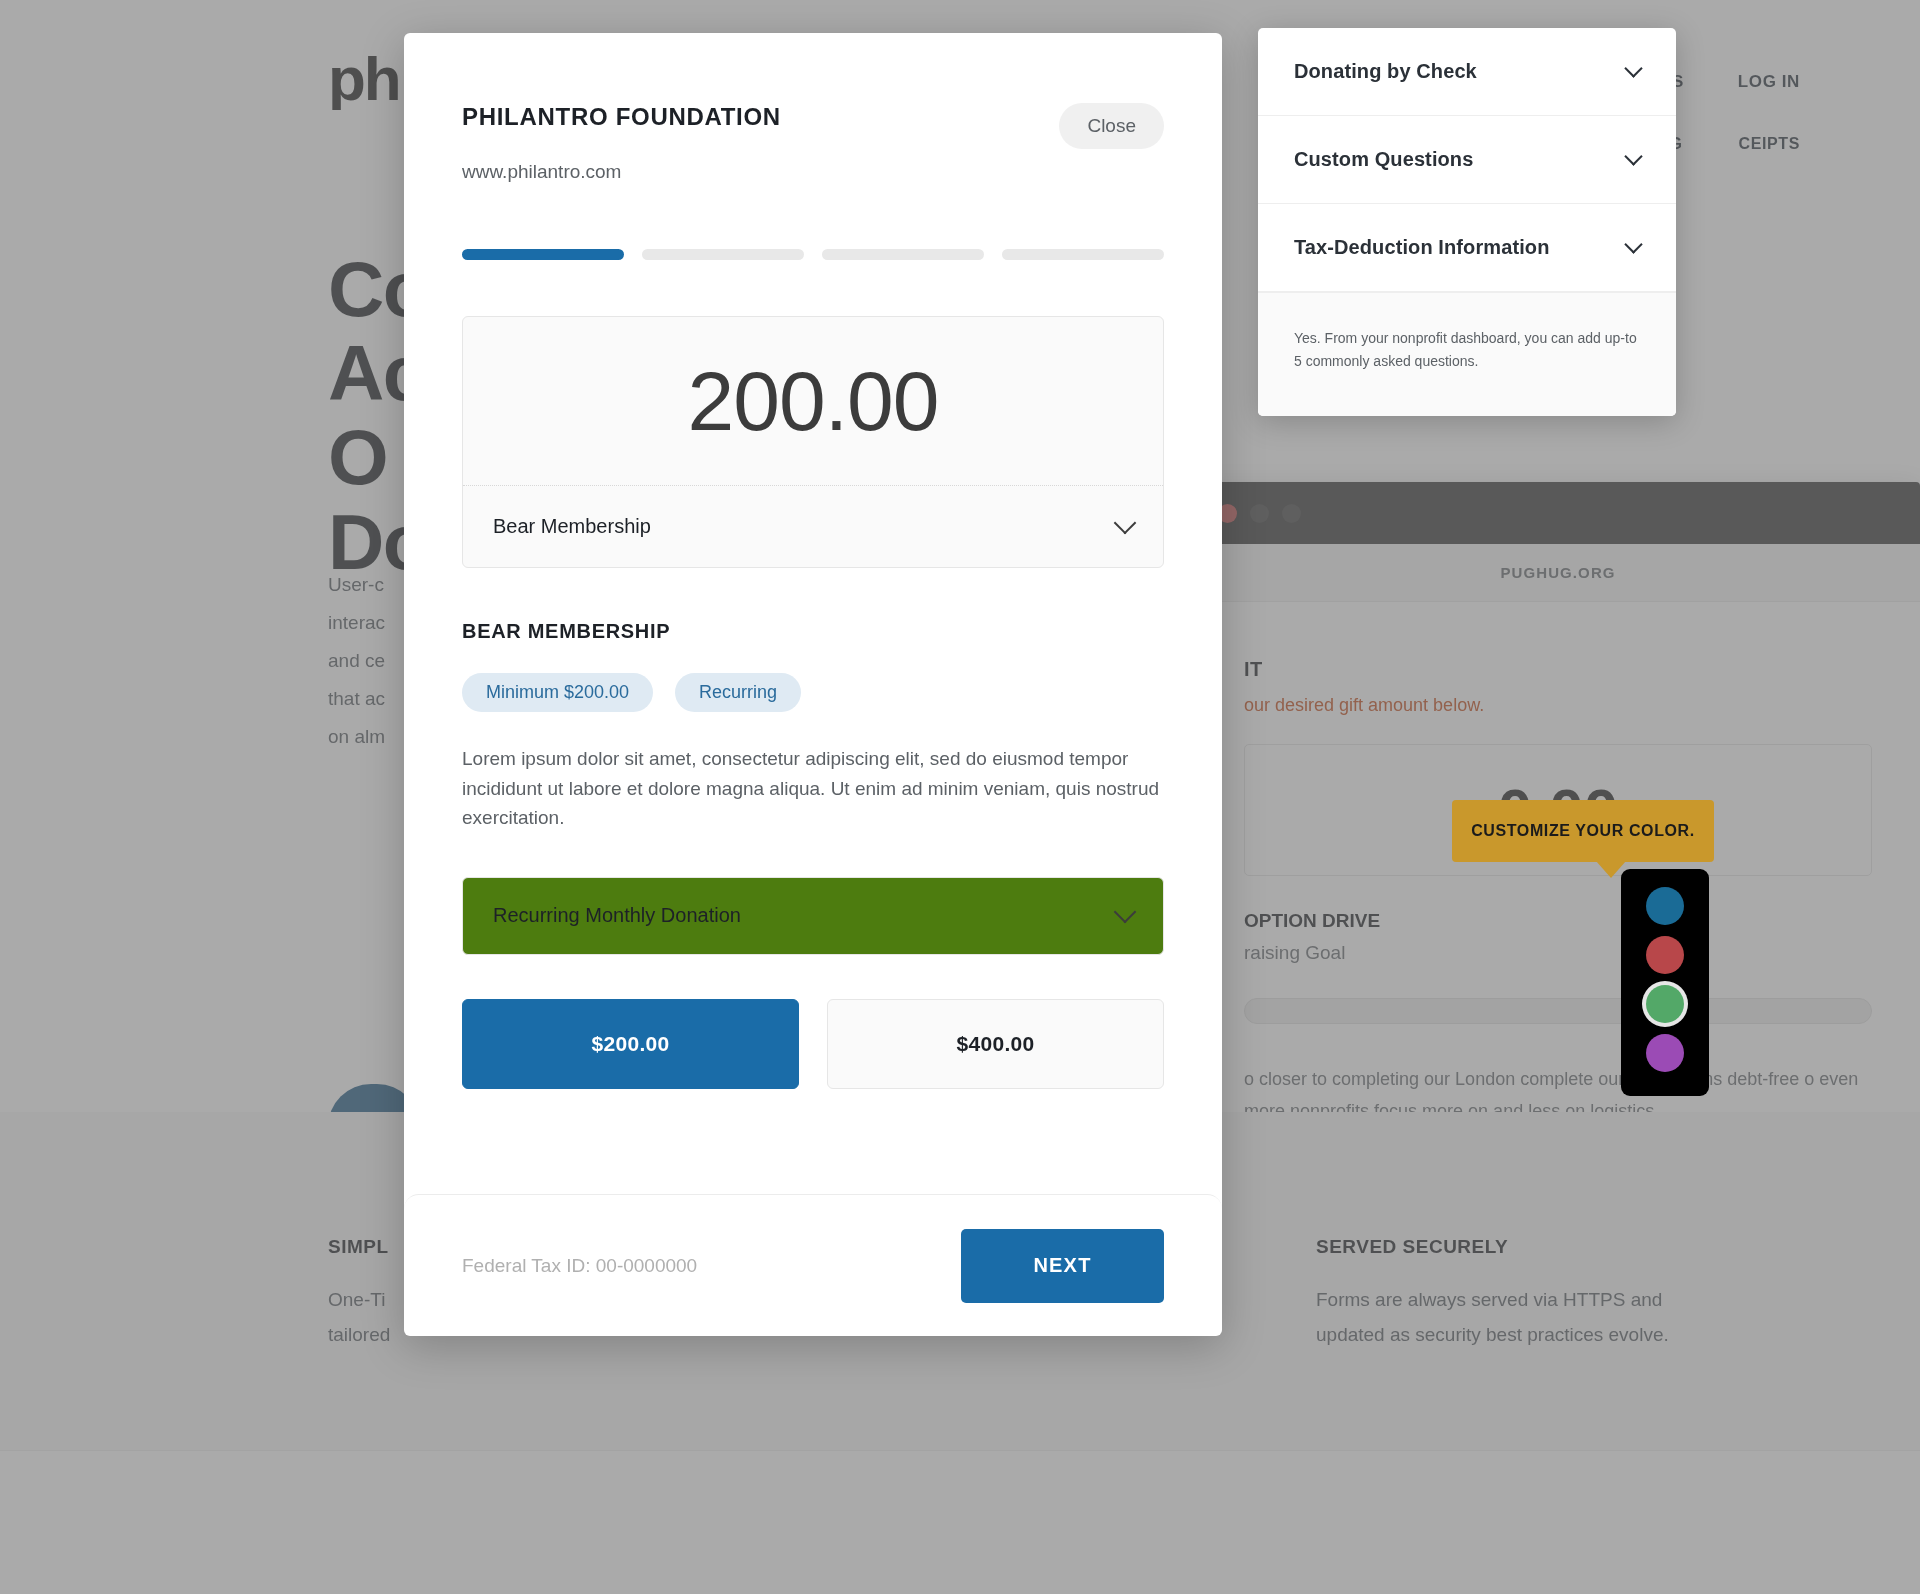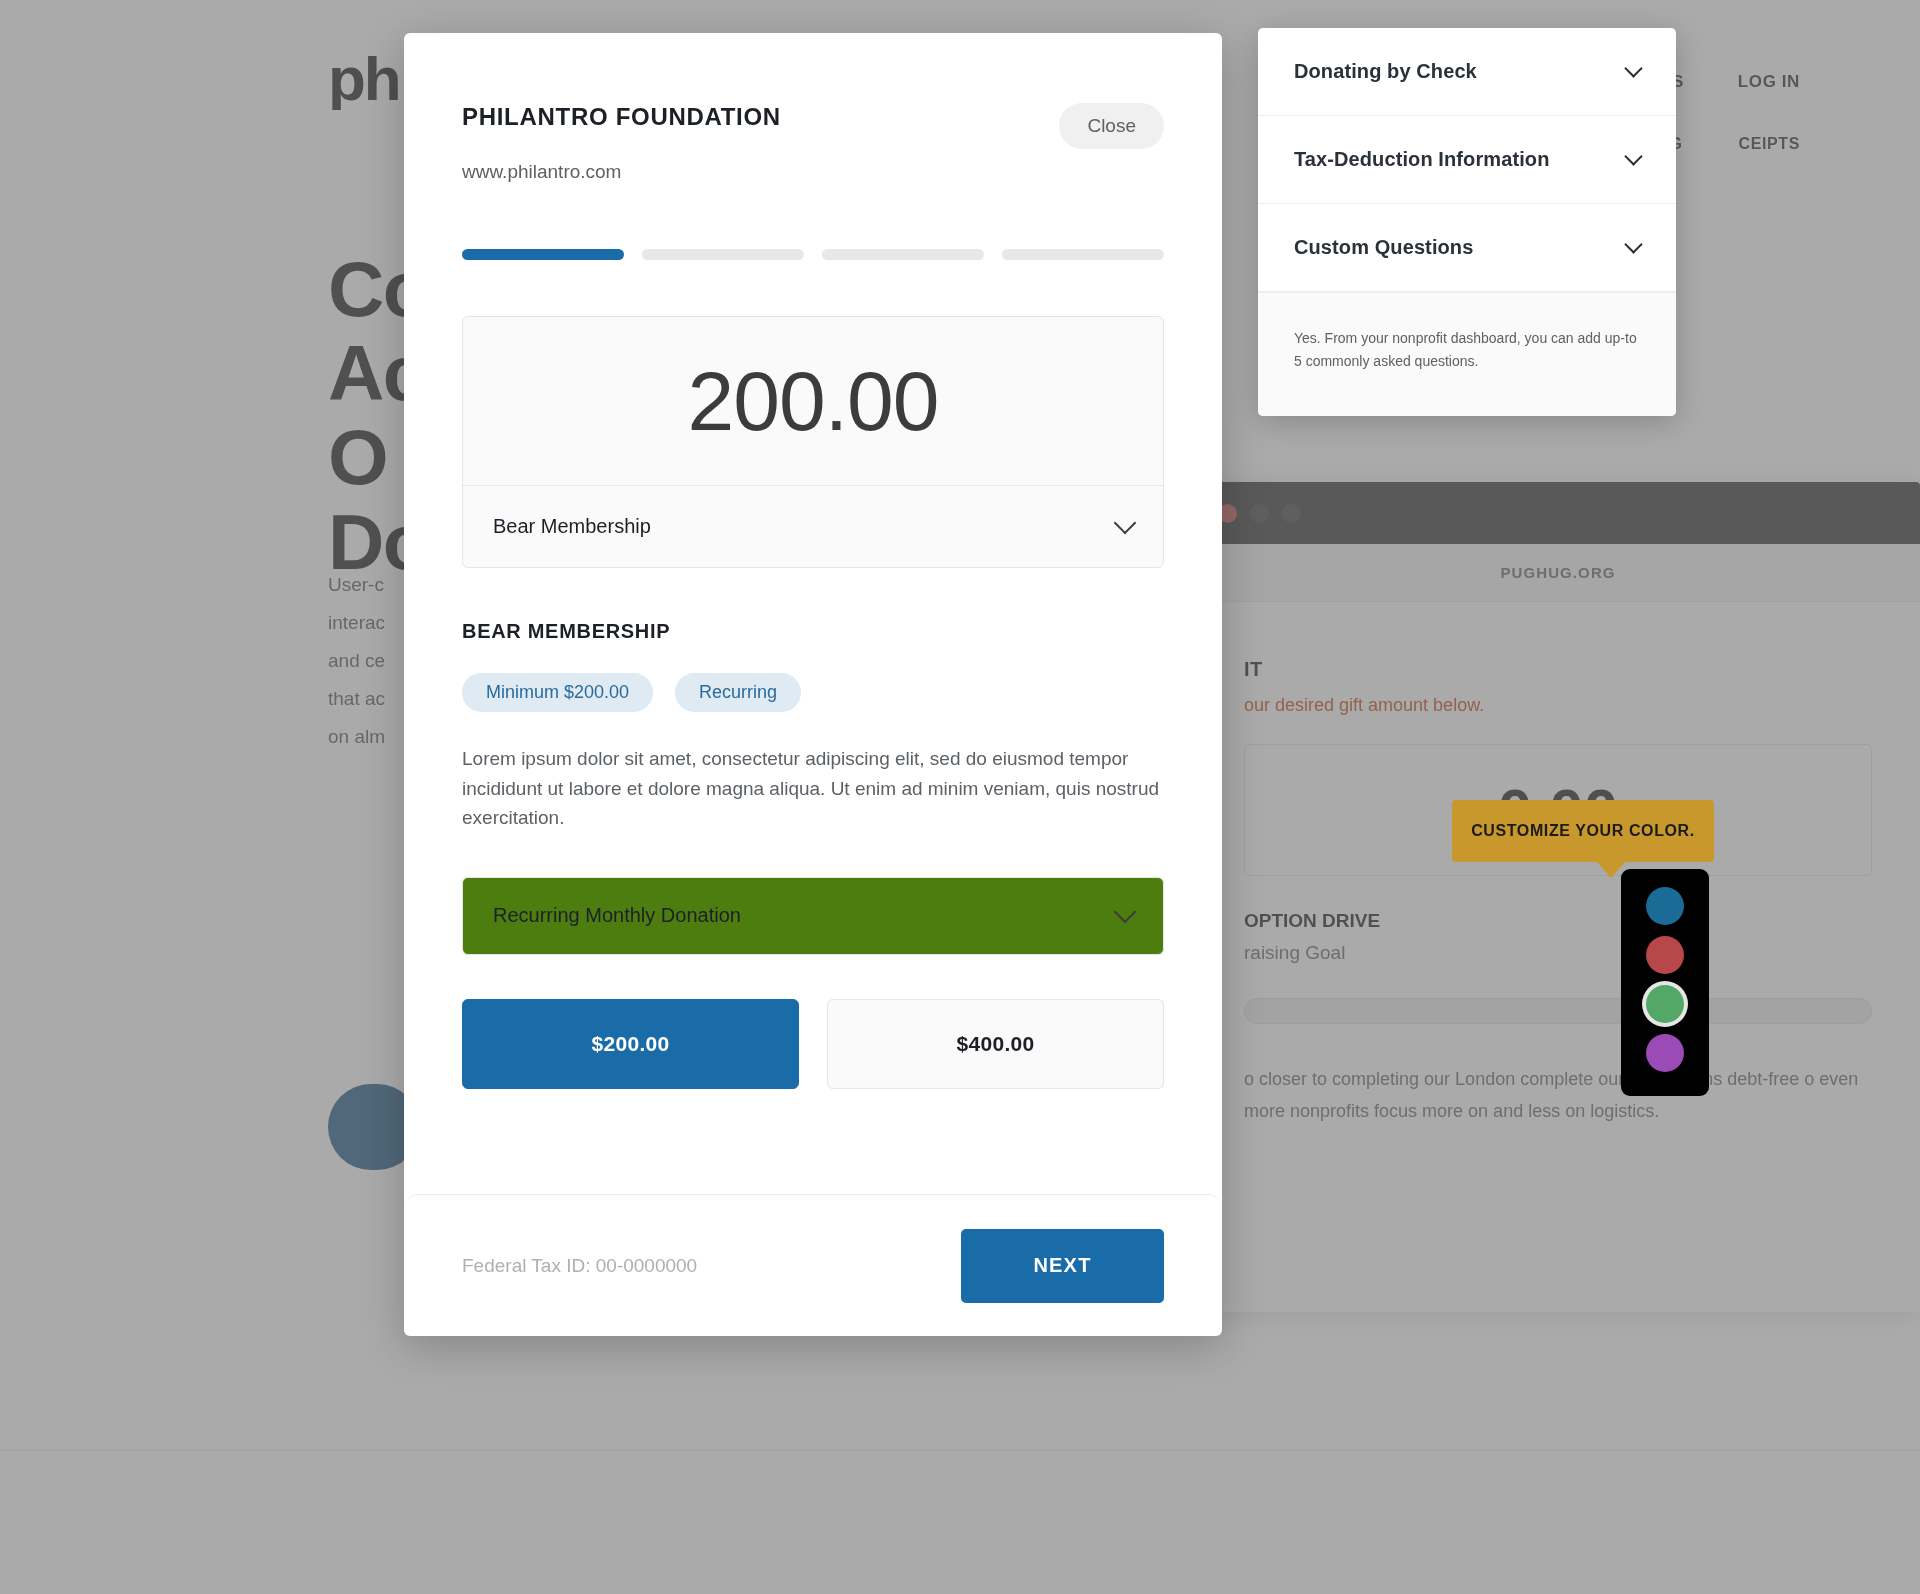--- a/index.html
+++ b/index.html
@@ -353,20 +353,32 @@
           <div class="goal">raising Goal</div>
           <div class="demo-progress"></div>
           <p>o closer to completing our London
 complete our renovations debt-free
 o even more nonprofits focus more
 on and less on logistics.</p>
         </div>
       </div>
     </div>
 
+    <div class="feature-strip">
+      <div class="feature f1">
+        <h5>SIMPL</h5>
+        <p>One-Ti
+tailored</p>
+      </div>
+      <div class="feature f2">
+        <h5>SERVED SECURELY</h5>
+        <p>Forms are always served via HTTPS and
+updated as security best practices evolve.</p>
+      </div>
+    </div>
 
     <div class="footer-strip"></div>
   </div>
 
   <div class="scrim"></div>
 
   <div class="modal">
     <div class="modal-body">
       <div class="modal-inner">
 
@@ -419,25 +431,25 @@
       <button class="next-btn">NEXT</button>
     </div>
   </div>
 
   <div class="faq-panel">
     <div class="faq-row">
       <span class="faq-q">Donating by Check</span>
       <span class="faq-chev"></span>
     </div>
     <div class="faq-row">
+      <span class="faq-q">Custom Questions</span>
+      <span class="faq-chev"></span>
+    </div>
+    <div class="faq-row">
       <span class="faq-q">Tax-Deduction Information</span>
-      <span class="faq-chev"></span>
-    </div>
-    <div class="faq-row">
-      <span class="faq-q">Custom Questions</span>
       <span class="faq-chev"></span>
     </div>
     <div class="faq-answer">Yes. From your nonprofit dashboard, you can add up-to 5 commonly asked questions.</div>
   </div>
 
   <div class="color-tooltip">
     <span>CUSTOMIZE YOUR COLOR.</span>
     <span class="tip-arrow"></span>
   </div>
 

